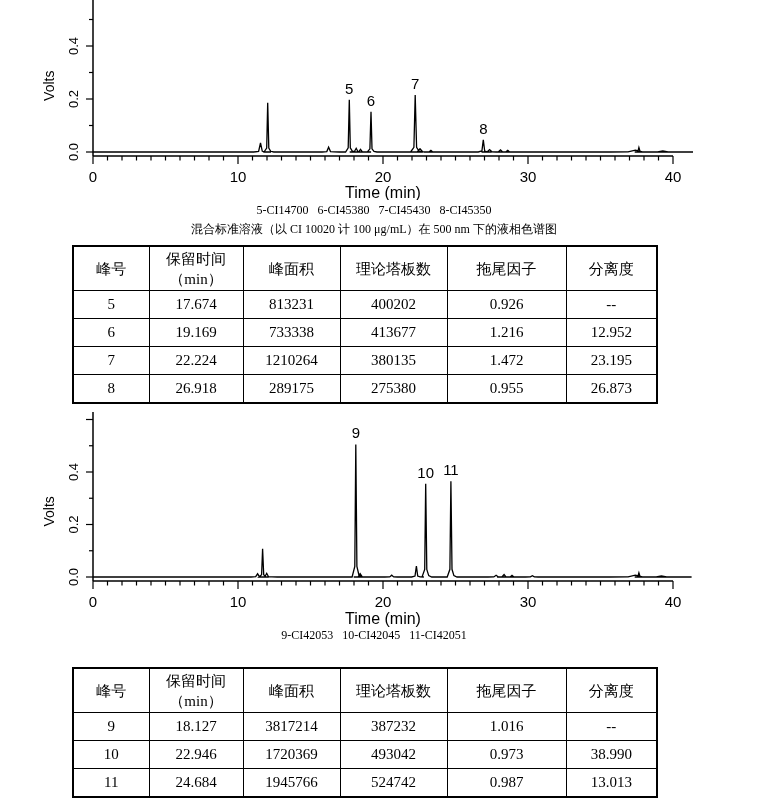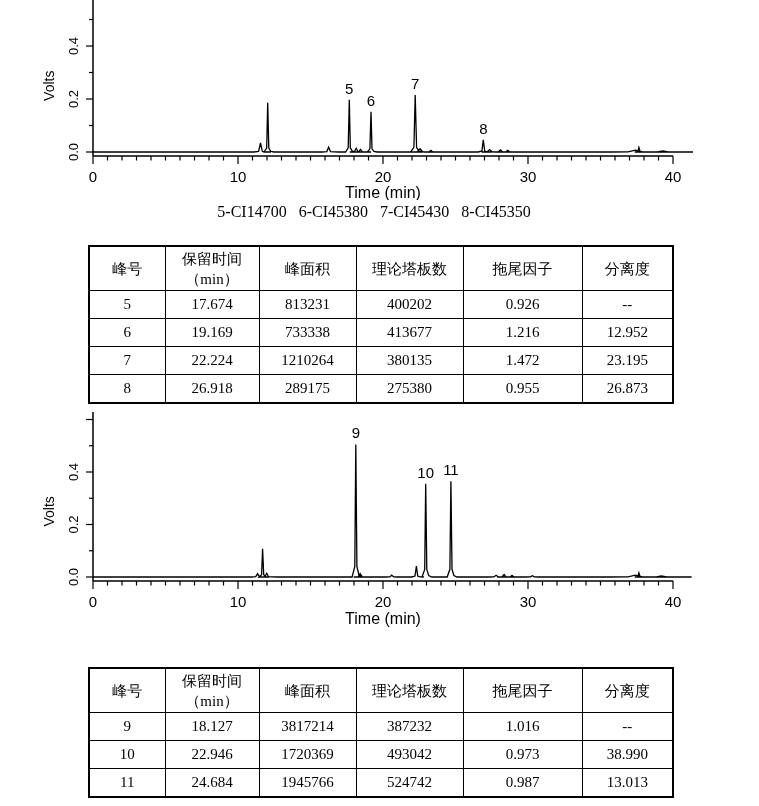--- a/index.html
+++ b/index.html
@@ -1,28 +1,28 @@
 <!DOCTYPE html>
 <html><head>
 <meta charset="utf-8">
 <style>
   html,body{margin:0;padding:0;background:#fff;}
   #page{position:relative;width:759px;height:806px;background:#ffffff;color:#000;overflow:hidden;}
   .chart-svg{position:absolute;left:0;display:block;}
   #chart1-svg{top:0;}
   #chart2-svg{top:405px;}
   .caption{position:absolute;left:0;width:748px;text-align:center;
-           font-family:"Liberation Serif",serif;font-size:16px;color:#000;white-space:pre;}
+           font-family:"Liberation Serif",serif;font-size:12px;color:#000;white-space:pre;}
   #cap1-peaks{top:203px;}
   #cap1-title{top:221px;}
   #cap2-peaks{top:628px;}
   #cap2-title{top:646px;}
   table.datatable{position:absolute;left:72px;width:584px;border-collapse:collapse;
                   table-layout:fixed;border:2px solid #000;
-                  font-family:"Liberation Serif",serif;font-size:15px;color:#000;margin-left:16px;}
+                  font-family:"Liberation Serif",serif;font-size:15px;color:#000;}
   #table1{top:245px;}
   #table2{top:667px;}
   .datatable th,.datatable td{border:1px solid #000;text-align:center;vertical-align:middle;
                               padding:0;font-weight:normal;overflow:hidden;}
   .datatable th{height:43px;line-height:20px;}
   .datatable td{height:27px;}
   svg text{fill:#000;}
 </style>
 </head>
 <body>
@@ -94,20 +94,21 @@
       <text x="383" y="198" font-size="16" text-anchor="middle" font-family="&quot;Liberation Sans&quot;, sans-serif">Time (min)</text>
       <text x="54" y="85.75" font-size="14" text-anchor="middle" font-family="&quot;Liberation Sans&quot;, sans-serif" transform="rotate(-90 54 85.75)">Volts</text>
       <path d="M93.0 152.0L254.0 152.0L258.6 151.3L260.5 143.0L262.3 151.3L265.8 151.9L271.0 152.0L264.0 152.0L266.7 148.1L267.7 102.7L268.8 148.1L270.7 151.3L273.8 152.0L322.1 152.0L326.8 151.6L328.6 147.2L330.5 151.6L333.9 151.9L339.2 152.0L345.6 152.0L348.2 147.8L349.3 99.8L350.3 147.8L352.3 151.2L355.3 152.0L349.7 152.0L354.3 151.7L356.2 148.3L358.0 151.7L361.5 151.9L366.7 152.0L354.0 152.0L358.7 151.8L360.5 149.3L362.4 151.8L365.8 152.0L371.1 152.0L367.2 152.0L369.9 148.8L371.0 111.7L372.0 148.8L374.0 151.4L377.0 152.0L410.6 152.0L413.9 147.4L415.2 95.0L416.6 147.4L419.0 151.1L422.8 152.0L410.7 152.0L417.4 151.7L420.0 148.8L422.6 151.7L427.5 152.0L435.1 152.0L423.9 152.0L428.9 151.9L430.9 150.4L432.8 151.9L436.5 152.0L442.2 152.0L478.2 152.0L481.9 151.0L483.3 139.8L484.7 151.0L487.5 151.8L491.6 152.0L481.5 152.0L487.3 151.8L489.6 149.6L491.9 151.8L496.2 152.0L502.8 152.0L493.5 152.0L498.5 151.8L500.5 149.9L502.4 151.8L506.1 152.0L511.8 152.0L500.7 152.0L505.7 151.9L507.7 150.4L509.7 151.9L513.4 152.0L519.0 152.0L609.8 152.0L628.1 151.9L635.3 150.1L642.5 151.9L656.0 152.0L676.8 152.0L634.7 152.0L637.8 151.6L638.9 147.5L640.1 151.6L642.3 151.9L645.7 152.0L644.3 152.0L657.6 151.9L662.8 150.9L668.1 151.9L677.9 152.0L693.0 152.0L673.0 152.0" fill="none" stroke="#000" stroke-width="1.3" stroke-linejoin="miter"></path>
       <text x="349.27299999999997" y="93.79499999999999" font-size="15" text-anchor="middle" font-family="&quot;Liberation Sans&quot;, sans-serif">5</text>
       <text x="370.95050000000003" y="105.72" font-size="15" text-anchor="middle" font-family="&quot;Liberation Sans&quot;, sans-serif">6</text>
       <text x="415.248" y="89.025" font-size="15" text-anchor="middle" font-family="&quot;Liberation Sans&quot;, sans-serif">7</text>
       <text x="483.311" y="133.81" font-size="15" text-anchor="middle" font-family="&quot;Liberation Sans&quot;, sans-serif">8</text>
     </svg>
 
   <div class="caption" id="cap1-peaks">5-CI14700   6-CI45380   7-CI45430   8-CI45350</div>
+  <div class="caption" id="cap1-title">混合标准溶液（以 CI 10020 计 100 μg/mL）在 500 nm 下的液相色谱图</div>
 
   <table class="datatable" id="table1">
       <colgroup>
         <col style="width: 76px;">
         <col style="width: 94px;">
         <col style="width: 97px;">
         <col style="width: 107px;">
         <col style="width: 119px;">
         <col style="width: 91px;">
       </colgroup>
@@ -221,20 +222,21 @@
       <text x="528" y="202" font-size="15" text-anchor="middle" font-family="&quot;Liberation Sans&quot;, sans-serif">30</text>
       <text x="673" y="202" font-size="15" text-anchor="middle" font-family="&quot;Liberation Sans&quot;, sans-serif">40</text>
       <text x="383" y="219" font-size="16" text-anchor="middle" font-family="&quot;Liberation Sans&quot;, sans-serif">Time (min)</text>
       <text x="54" y="106.375" font-size="14" text-anchor="middle" font-family="&quot;Liberation Sans&quot;, sans-serif" transform="rotate(-90 54 106.375)">Volts</text>
       <path d="M93.0 172.0L251.1 172.0L255.7 171.7L257.6 168.8L259.4 171.7L262.9 172.0L268.1 172.0L258.9 172.0L261.6 169.7L262.6 143.7L263.7 169.7L265.7 171.6L268.7 172.0L260.2 172.0L264.9 171.7L266.7 168.3L268.5 171.7L272.0 171.9L277.3 172.0L352.1 172.0L354.8 161.4L355.8 39.4L356.9 161.4L358.9 170.0L361.9 172.0L353.7 172.0L358.4 171.7L360.2 168.8L362.1 171.7L365.5 172.0L370.8 172.0L384.7 172.0L389.7 171.9L391.7 170.2L393.7 171.9L397.4 172.0L403.0 172.0L411.7 172.0L415.0 171.1L416.4 161.0L417.7 171.1L420.1 171.8L423.9 172.0L422.0 172.0L424.7 164.5L425.7 78.8L426.8 164.5L428.7 170.6L431.7 172.0L447.2 172.0L449.9 164.3L450.9 76.2L452.0 164.3L453.9 170.6L457.0 172.0L488.0 172.0L493.8 171.9L496.1 170.2L498.4 171.9L502.7 172.0L509.3 172.0L497.1 172.0L502.1 171.8L504.1 169.6L506.0 171.8L509.7 172.0L515.4 172.0L505.1 172.0L510.1 171.9L512.0 170.4L514.0 171.9L517.7 172.0L523.4 172.0L525.4 172.0L530.4 171.9L532.4 170.7L534.3 171.9L538.0 172.0L543.7 172.0L609.8 172.0L628.1 171.9L635.3 170.2L642.5 171.9L656.0 172.0L676.8 172.0L634.7 172.0L637.8 171.7L638.9 167.8L640.1 171.7L642.3 171.9L645.7 172.0L642.8 172.0L656.2 171.9L661.4 170.9L666.6 171.9L676.5 172.0L691.6 172.0L673.0 172.0" fill="none" stroke="#000" stroke-width="1.3" stroke-linejoin="miter"></path>
       <text x="355.8415" y="33.4375" font-size="15" text-anchor="middle" font-family="&quot;Liberation Sans&quot;, sans-serif">9</text>
       <text x="425.71700000000004" y="72.8125" font-size="15" text-anchor="middle" font-family="&quot;Liberation Sans&quot;, sans-serif">10</text>
       <text x="450.918" y="70.1875" font-size="15" text-anchor="middle" font-family="&quot;Liberation Sans&quot;, sans-serif">11</text>
     </svg>
 
+  <div class="caption" id="cap2-peaks">9-CI42053   10-CI42045   11-CI42051</div>
 
   <table class="datatable" id="table2">
       <colgroup>
         <col style="width: 76px;">
         <col style="width: 94px;">
         <col style="width: 97px;">
         <col style="width: 107px;">
         <col style="width: 119px;">
         <col style="width: 91px;">
       </colgroup>

